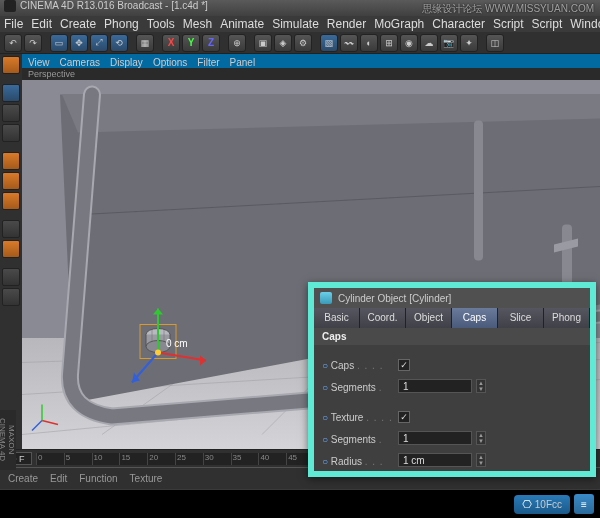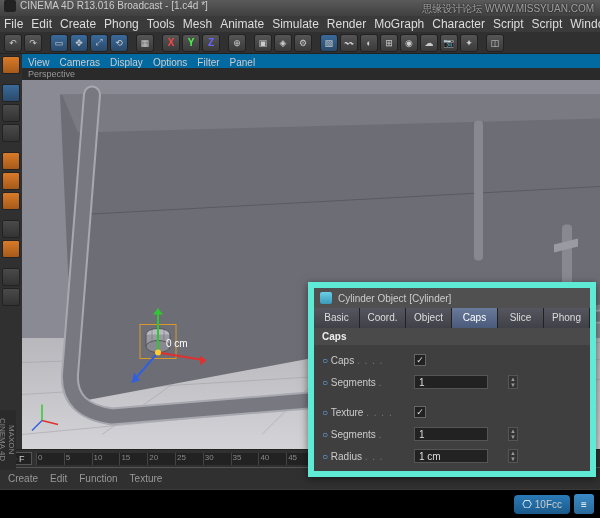--- a/index.html
+++ b/index.html
@@ -38,21 +38,21 @@
 .maxon{position:absolute;left:0;bottom:20px;width:16px;height:60px;background:#2a2a2a;writing-mode:vertical-rl;text-align:center;font-size:8px;color:#888}
 
 .attr{position:absolute;left:308px;top:282px;width:288px;background:#3f3f3f;border:6px solid #5eead4;box-shadow:0 2px 8px rgba(0,0,0,.5)}
 .attr-title{background:#505050;height:20px;display:flex;align-items:center;padding:0 6px;gap:6px}
 .attr-title .cyl-ico{width:12px;height:12px;background:linear-gradient(#6ad0e8,#3a9ab8);border-radius:2px}
 .attr-tabs{display:flex;background:#353535;height:20px}
 .attr-tab{flex:1;background:linear-gradient(#565660,#404048);border-right:1px solid #222;text-align:center;line-height:20px;font-size:10px;color:#ddd}
 .attr-tab.active{background:linear-gradient(#6a7a9a,#4a5a7a);color:#fff}
 .attr-sec{padding:4px 8px}
 .attr-sec-h{background:#4a4a4a;padding:3px 8px;font-weight:bold;color:#eee}
-.attr-row{display:flex;align-items:center;height:22px;gap:20px}
+.attr-row{display:flex;align-items:flex-end;height:22px;gap:4px}
 .attr-row .lbl{width:72px;color:#bbb}
 .dots{color:#777;letter-spacing:1px}
 .chk{width:12px;height:12px;background:#222;border:1px solid #666;display:inline-flex;align-items:center;justify-content:center;color:#ddd;font-size:9px}
 .numf{width:74px;height:14px;background:#222;border:1px solid #555;padding:0 4px;line-height:13px;font-size:10px;color:#ddd}
 .spin{width:10px;height:14px;background:#333;border:1px solid #555;display:flex;flex-direction:column}
 .spin div{flex:1;text-align:center;font-size:6px;color:#999;line-height:6px}
 
 .wm{position:absolute;right:6px;top:2px;font-size:10px;color:rgba(255,255,255,.55);text-shadow:0 0 2px #000}
 .footer{position:absolute;left:0;bottom:0;width:600px;height:28px;background:#000;display:flex;align-items:center;justify-content:flex-end;padding:0 6px;gap:4px}
 .foot-bubble{background:linear-gradient(#2a7ab8,#1a5a8a);color:#fff;padding:3px 8px;border-radius:4px;font-size:11px;display:flex;align-items:center;gap:3px}

